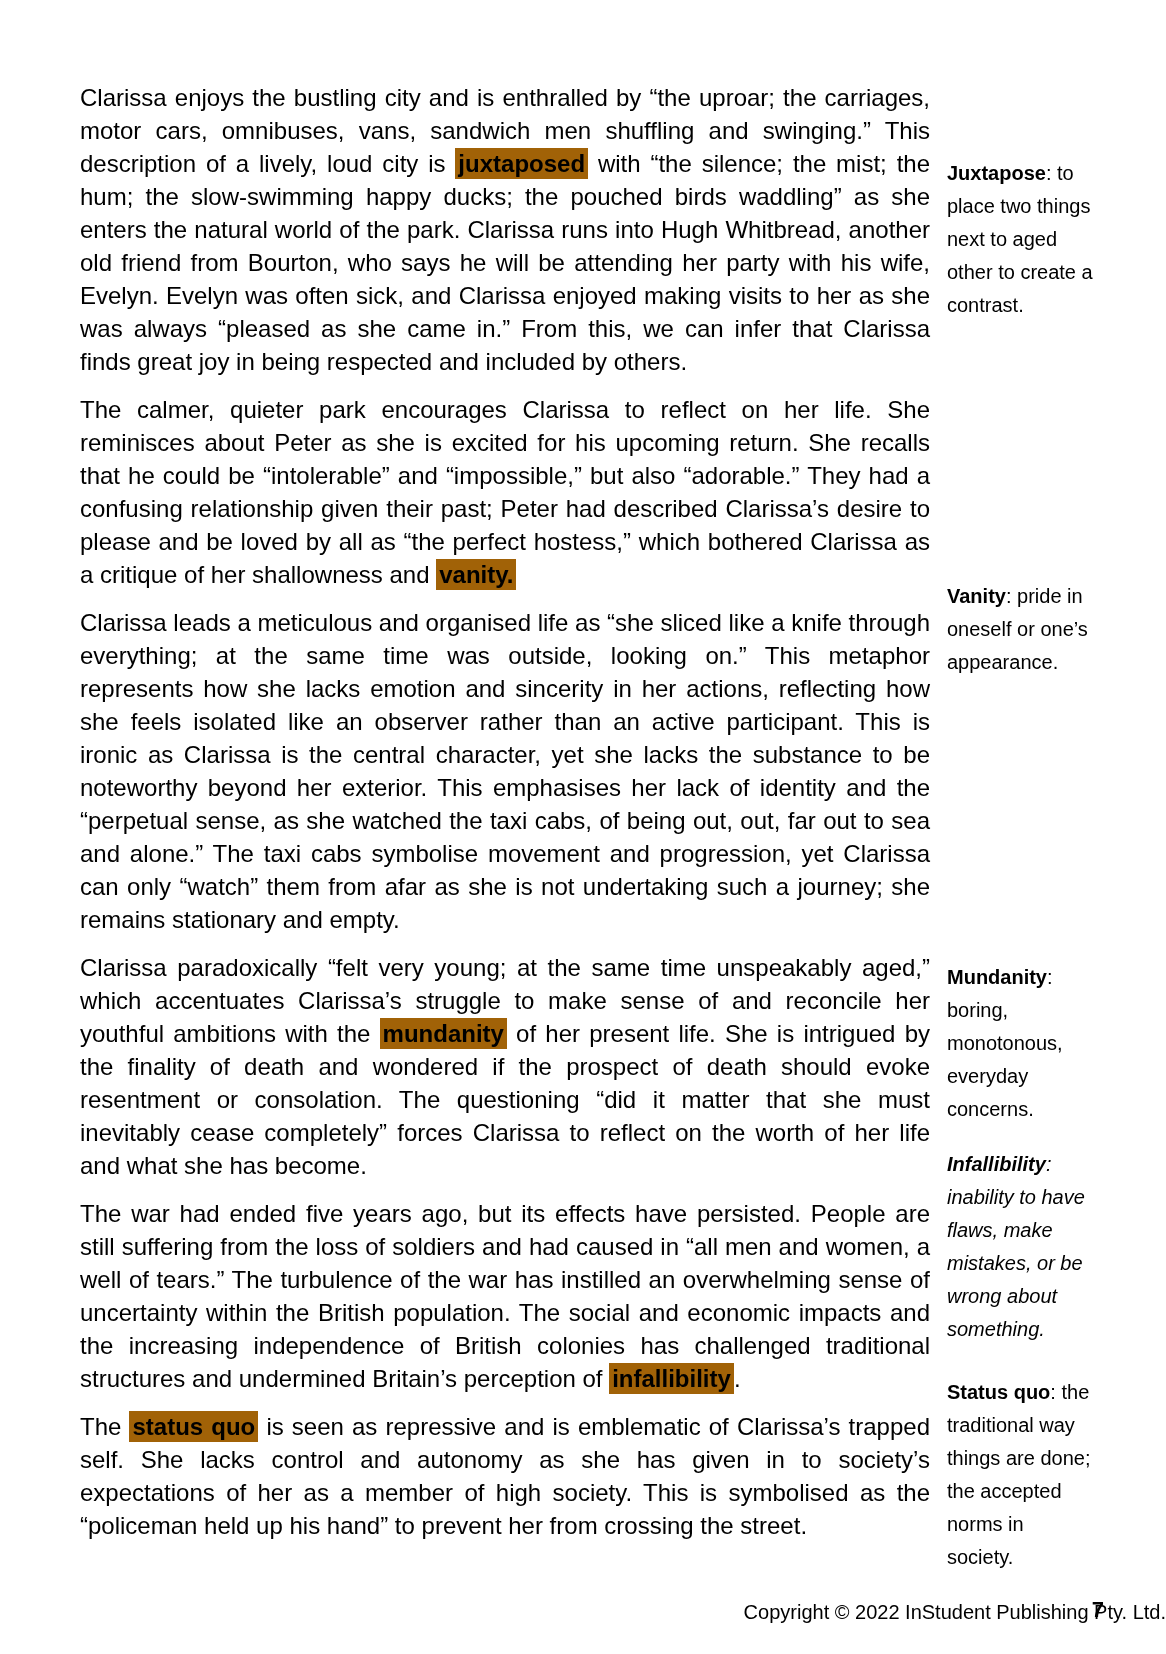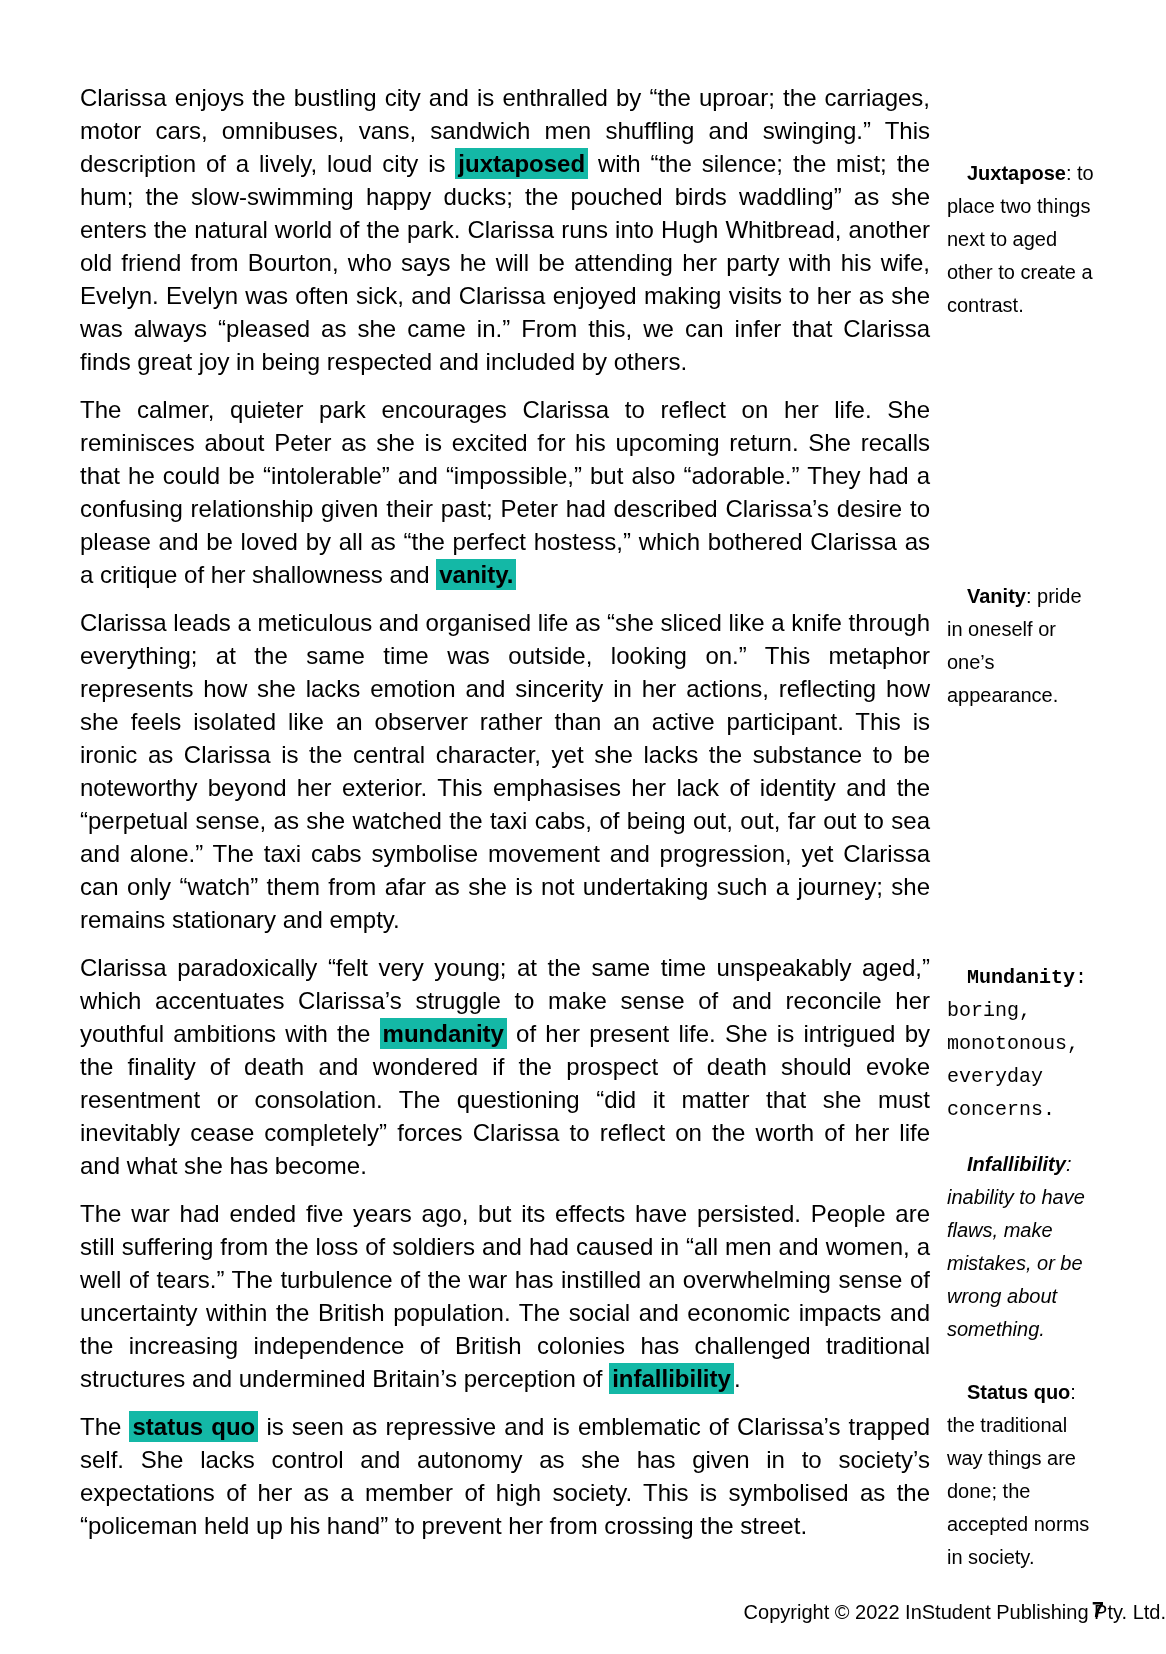--- a/index.html
+++ b/index.html
@@ -16,42 +16,42 @@
     position: absolute;
     left: 80px;
     top: 81px;
     width: 850px;
     font-size: 24px;
     line-height: 33px;
     text-align: justify;
   }
   .para { margin: 0 0 15px 0; }
   .hl {
-    background: #14b8a6;
+    background: #a16207;
     font-weight: bold;
     padding: 2px 3px;
     box-decoration-break: clone;
     -webkit-box-decoration-break: clone;
   }
   .margin-notes {
     position: absolute;
     left: 947px;
     top: 0;
     width: 160px;
     height: 100%;
   }
   .note {
     position: absolute;
     left: 0;
     width: 148px;
     font-size: 20px;
     line-height: 33px;
     text-align: left;
   }
-  .note-term { font-weight: bold; margin-left: 20px; }
+  .note-term { font-weight: bold; }
   .footer-copyright {
     position: absolute;
     left: 72px;
     right: 0;
     top: 1601px;
     text-align: right;
     font-size: 20px;
   }
   .footer-page-number {
     position: absolute;
@@ -69,19 +69,19 @@
       <p class="para"><span class="seg">Clarissa enjoys the bustling city and is enthralled by “the uproar; the carriages, motor cars, omnibuses, vans, sandwich men shuffling and swinging.”  This description of a lively, loud city is </span><span class="hl">juxtaposed</span><span class="seg"> with “the silence; the mist; the hum; the slow-swimming happy ducks; the pouched birds waddling” as she enters the natural world of the park. Clarissa runs into Hugh Whitbread, another old friend from Bourton, who says he will be attending her party with his wife, Evelyn. Evelyn was often sick, and Clarissa enjoyed making visits to her as she was always “pleased as she came in.” From this, we can infer that Clarissa finds great joy in being respected and included by others.</span></p>
       <p class="para"><span class="seg">The calmer, quieter park encourages Clarissa to reflect on her life.  She reminisces about Peter as she is excited for his upcoming return. She recalls that he could be “intolerable” and “impossible,” but also “adorable.” They had a confusing relationship given their past; Peter had described Clarissa’s desire to please and be loved by all as “the perfect hostess,” which bothered Clarissa as a critique of her shallowness and </span><span class="hl">vanity.</span></p>
       <p class="para"><span class="seg">Clarissa leads a meticulous and organised life as “she sliced like a knife through everything; at the same time was outside, looking on.” This metaphor represents how she lacks emotion and sincerity in her actions, reflecting how she feels isolated like an observer rather than an active participant.  This is ironic as Clarissa is the central character, yet she lacks the substance to be noteworthy beyond her exterior. This emphasises her lack of identity and the “perpetual sense, as she watched the taxi cabs, of being out, out, far out to sea and alone.”  The taxi cabs symbolise movement and progression, yet Clarissa can only “watch” them from afar as she is not undertaking such a journey; she remains stationary and empty.</span></p>
       <p class="para"><span class="seg">Clarissa paradoxically “felt very young; at the same time unspeakably aged,” which accentuates Clarissa’s struggle to make sense of and reconcile her youthful ambitions with the </span><span class="hl">mundanity</span><span class="seg"> of her present life.  She is intrigued by the finality of death and wondered if the prospect of death should evoke resentment or consolation.   The questioning “did it matter that she must inevitably cease completely” forces Clarissa to reflect on the worth of her life and what she has become.</span></p>
       <p class="para"><span class="seg">The war had ended five years ago, but its effects have persisted.  People are still suffering from the loss of soldiers and had caused in “all men and women, a well of tears.”  The turbulence of the war has instilled an overwhelming sense of uncertainty within the British population.  The social and economic impacts and the increasing independence of British colonies has challenged traditional structures and undermined Britain’s perception of </span><span class="hl">infallibility</span><span class="seg">.</span></p>
       <p class="para"><span class="seg">The </span><span class="hl">status quo</span><span class="seg"> is seen as repressive and is emblematic of Clarissa’s trapped self.   She lacks control and autonomy as she has given in to society’s expectations of her as a member of high society.  This is symbolised as the “policeman held up his hand” to prevent her from crossing the street.</span></p>
     </div>
   <div class="margin-notes">
       <div class="note" style="top: 157px;"><span class="note-term">Juxtapose</span><span>: to place two things next to aged other to create a contrast.</span></div>
       <div class="note" style="top: 580px;"><span class="note-term">Vanity</span><span>: pride in oneself or one’s appearance.</span></div>
-      <div class="note" style="top: 961px; font-family: Liberation Mono, monospace;"><span class="note-term">Mundanity</span><span>: boring, monotonous, everyday concerns.</span></div>
+      <div class="note" style="top: 961px;"><span class="note-term">Mundanity</span><span>: boring, monotonous, everyday concerns.</span></div>
       <div class="note" style="top: 1148px; font-style: italic;"><span class="note-term">Infallibility</span><span>: inability to have flaws, make mistakes, or be wrong about something.</span></div>
       <div class="note" style="top: 1376px;"><span class="note-term">Status quo</span><span>: the traditional way things are done; the accepted norms in society.</span></div>
     </div>
   <div class="footer-copyright">Copyright © 2022 InStudent Publishing Pty. Ltd.</div>
   <div class="footer-page-number">7</div>
 </div>
 
 </body></html>

